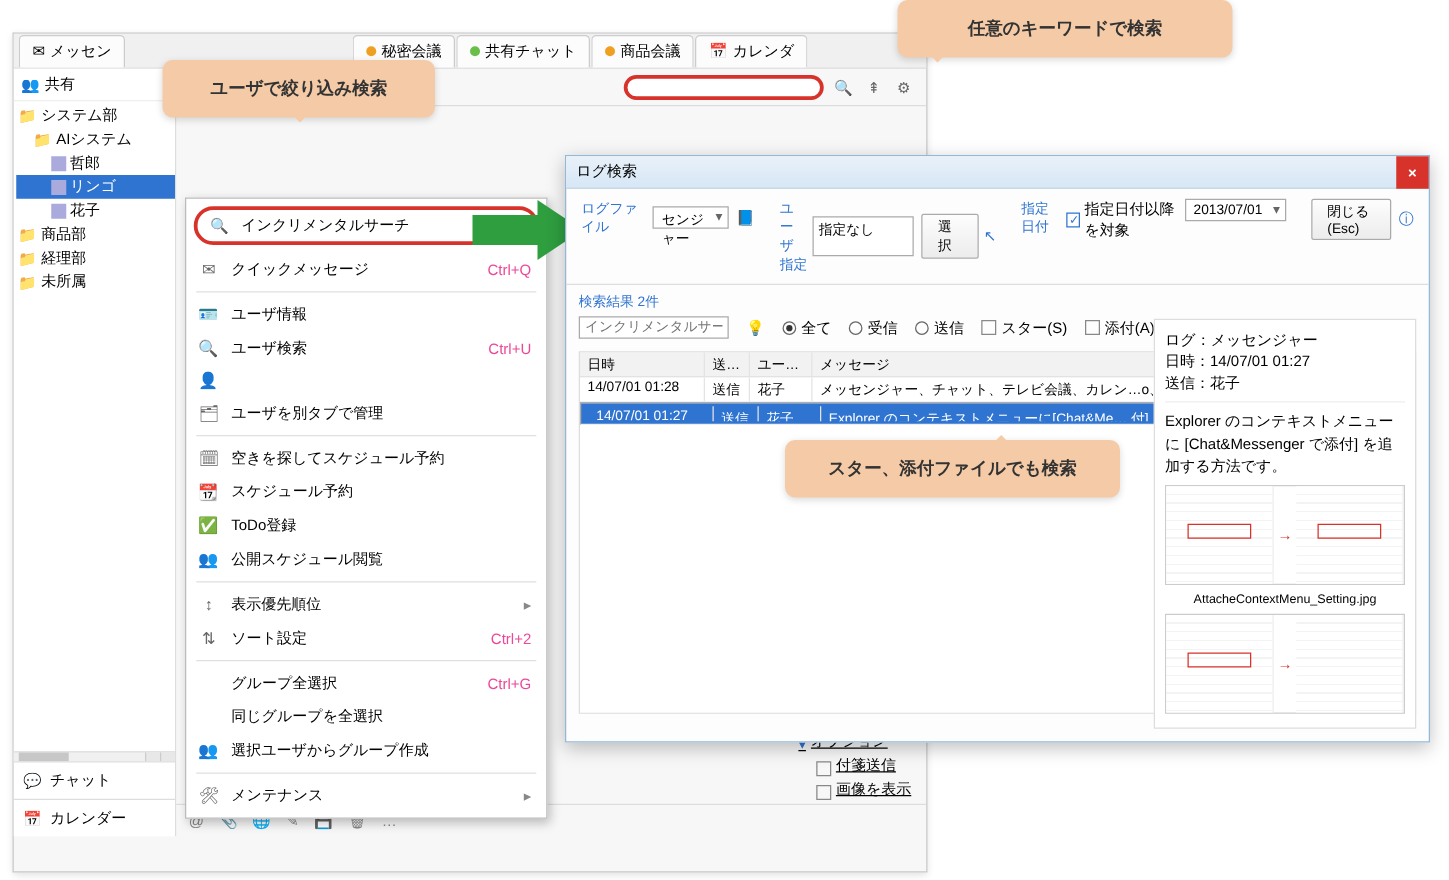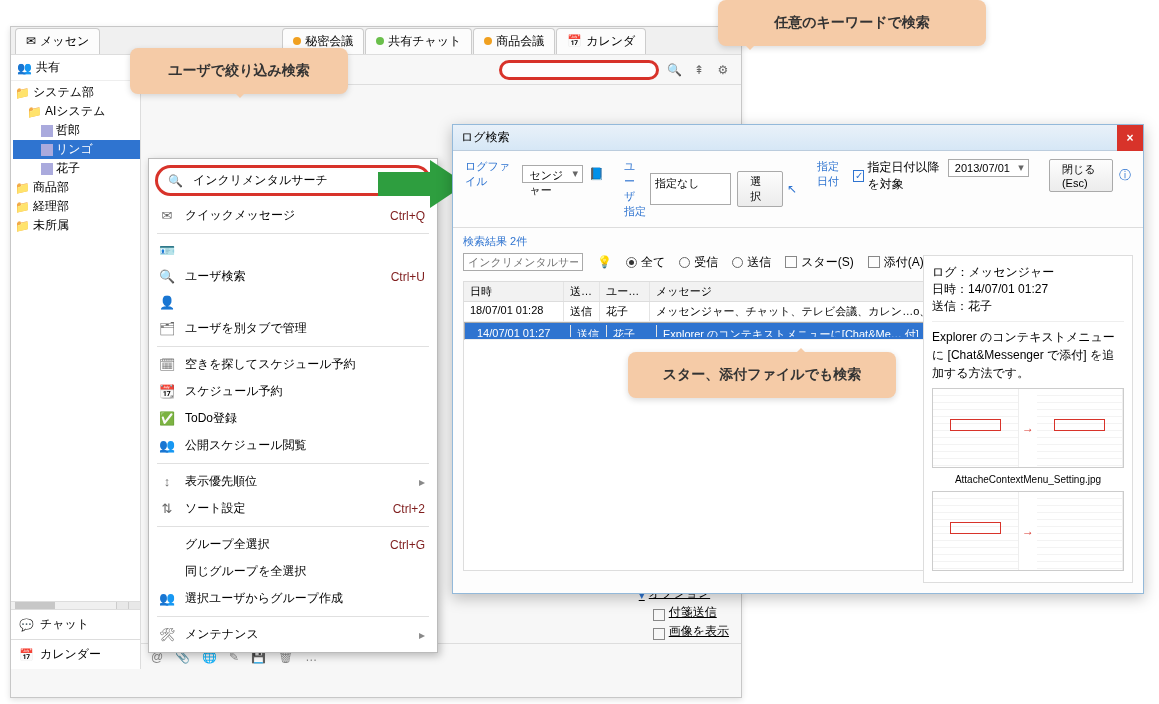--- a/index.html
+++ b/index.html
@@ -47,21 +47,21 @@
 .cb{width:12px;height:12px;border:1px solid #888;display:inline-block}
 .cb.on::after{content:"✓";font-size:10px;position:relative;top:-3px;left:1px;color:#2f74d0}
 .tri{color:#2f74d0}
 
 
 .ctxmenu { position:absolute; left:148px; top:158px; width:290px; background:#fff; border:1px solid #bbb; box-shadow:2px 3px 8px rgba(0,0,0,.25); z-index:40; padding:4px 0; }
 .ctx-highlight{ margin:2px 6px 6px 6px; border:3px solid #d8332a; border-radius:16px; display:flex; align-items:center; gap:10px; padding:4px 10px; }
 .mi { display:flex; align-items:center; padding: 5px 12px 5px 10px; gap:10px; }
 .mi .mi-ico{width:16px;text-align:center;color:#666;font-size:13px}
 .mi .mi-label{flex:1}
-.mi .mi-sc{color:#7f1d1d}
+.mi .mi-sc{color:#ec4899}
 .sep{height:1px;background:#e0e0e0;margin:4px 8px}
 .mi.sub .mi-arrow::after{content:"▸";color:#888}
 
 
 .big-arrow { position:absolute; left:378px; top:160px; width:88px; height:48px; z-index:45; }
 .big-arrow .shaft{position:absolute;left:0;top:12px;width:56px;height:24px;background:#2e9e3f}
 .big-arrow .head{position:absolute;left:52px;top:0;width:0;height:0;border-top:24px solid transparent;border-bottom:24px solid transparent;border-left:36px solid #2e9e3f}
 
 
 .dialog { position:absolute; left:452px; top:124px; width:692px; height:470px; background:#fdfdfd; border:1px solid #93b9da; box-shadow:0 4px 14px rgba(0,0,0,.25); z-index:50; }
@@ -245,20 +245,21 @@
     <span>インクリメンタルサーチ</span>
   </div>
   <div class="mi">
       <span class="mi-ico">✉</span>
       <span class="mi-label">クイックメッセージ</span>
       <span class="mi-sc">Ctrl+Q</span>
     </div>
   <div class="sep"></div>
   <div class="mi">
       <span class="mi-ico">🪪</span>
+      <span class="mi-label">ユーザ情報</span>
     </div>
   <div class="mi">
       <span class="mi-ico">🔍</span>
       <span class="mi-label">ユーザ検索</span>
       <span class="mi-sc">Ctrl+U</span>
     </div>
   <div class="mi">
       <span class="mi-ico">👤</span>
     </div>
   <div class="mi">
@@ -392,21 +393,21 @@
         <div class="tbl">
           <div class="tblh">
             <div class="th c-date">日時</div>
             <div class="th c-sr">送/受</div>
             <div class="th c-user">ユーザ名</div>
             <div class="th c-msg">メッセージ</div>
             <div class="th c-star"></div>
             <div class="th c-att"></div>
           </div>
           <div class="tr">
-            <div class="td c-date">18/07/01 01:28</div>
+            <div class="td c-date">14/07/01 01:28</div>
             <div class="td c-sr">送信</div>
             <div class="td c-user">花子</div>
             <div class="td c-msg">メッセンジャー、チャット、テレビ会議、カレン…o、…</div>
             <div class="td c-star">☆</div>
             <div class="td c-att"></div>
           </div>
           <div class="tr sel">
             <div class="td c-date">14/07/01 01:27</div>
             <div class="td c-sr">送信</div>
             <div class="td c-user">花子</div>

